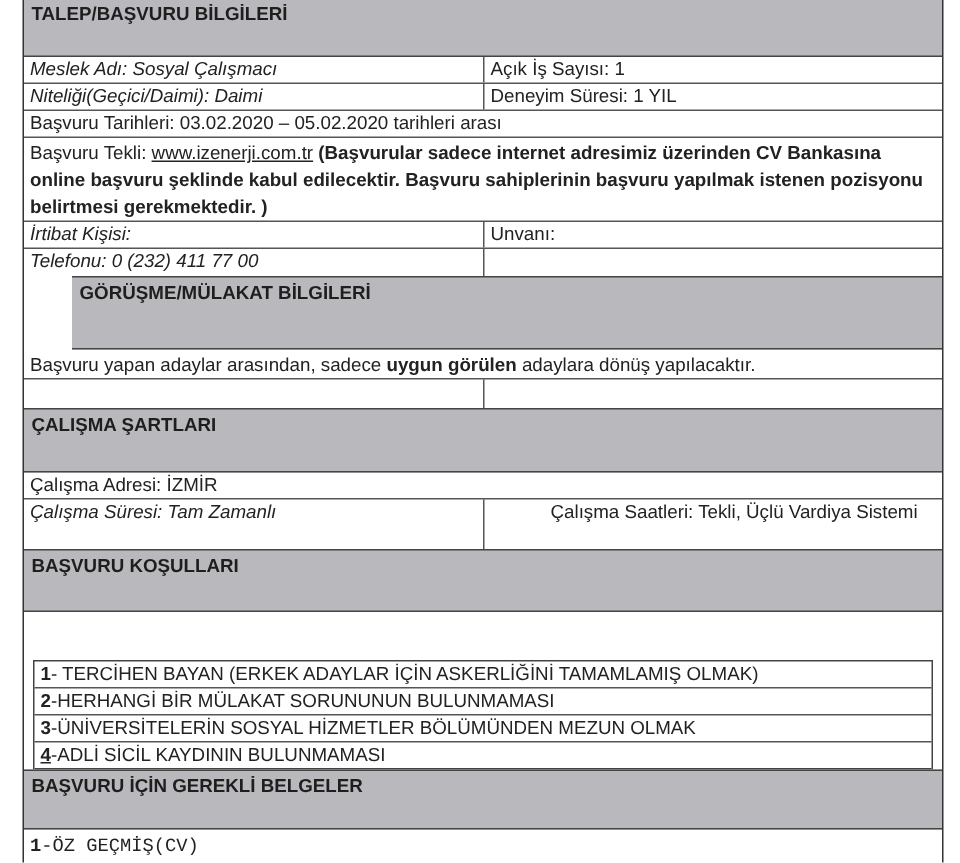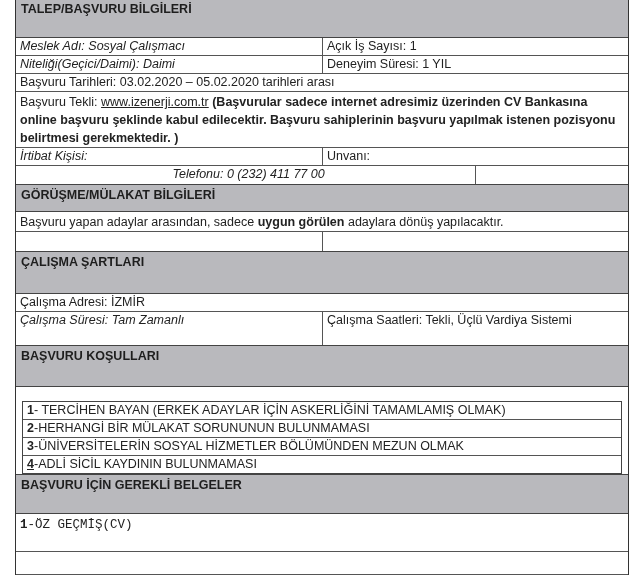--- a/index.html
+++ b/index.html
@@ -22,21 +22,21 @@
       display: flex; border-bottom: 1px solid #555; box-sizing: border-box;
       height: 18px; line-height: 17px;
     }
     .cell { padding: 0 4px; white-space: nowrap; overflow: hidden; box-sizing: border-box; }
     .cell.left { width: 307px; border-right: 1px solid #555; font-style: italic; }
     .cell.right { flex: 1; }
     .cell.full { flex: 1; }
     .multi { height: auto; line-height: 18px; white-space: normal; display:block; padding: 1px 4px 0 4px; }
     .link { text-decoration: underline; }
     .bold { font-weight: bold; }
-    .list-wrap { padding: 14px 6px 0 6px; }
+    .list-wrap { padding: 32px 6px 0 6px; }
     .list {
       border: 1.5px solid #444; border-bottom: none; margin-right: 0;
     }
     .list .row { height: 18px; }
     .list .row:last-child { border-bottom: 1.5px solid #444; }
     .num { font-weight: bold; }
     .num.u { text-decoration: underline; }
   </style>
 </head>
 <body>
@@ -57,42 +57,42 @@
   <div class="row">
     <div class="cell full">Başvuru Tarihleri: 03.02.2020 – 05.02.2020 tarihleri arası</div>
   </div>
   <div class="row multi" style="border-bottom:1px solid #555;">
     <span>Başvuru Tekli:  </span><span class="link">www.izenerji.com.tr</span><span class="bold"> (Başvurular sadece internet adresimiz üzerinden CV Bankasına online başvuru şeklinde kabul edilecektir. Başvuru sahiplerinin başvuru yapılmak istenen pozisyonu belirtmesi gerekmektedir. )</span>
   </div>
   <div class="row">
     <div class="cell left">İrtibat Kişisi:</div>
     <div class="cell right">Unvanı:</div>
   </div>
-  <div class="row" style="border-bottom:none;justify-content:center;">
+  <div class="row" style="border-bottom:none;">
     <div class="cell left">Telefonu: 0 (232) 411 77 00</div>
   </div>
 
-  <div class="hdr" style="height:28px;">
+  <div class="hdr" style="height:49px;margin-left:32px;">
     <span>GÖRÜŞME/MÜLAKAT BİLGİLERİ</span>
   </div>
   <div class="row" style="height:20px;line-height:20px;justify-content:center;">
     <div class="cell full"><span>Başvuru yapan adaylar arasından, sadece </span><span class="bold">uygun görülen</span><span> adaylara dönüş yapılacaktır.</span></div>
   </div>
   <div class="row" style="height:19px;border-bottom:none;">
     <div class="cell left"></div>
     <div class="cell right"></div>
   </div>
 
   <div class="hdr" style="height:43px;">
     <span>ÇALIŞMA ŞARTLARI</span>
   </div>
   <div class="row">
     <div class="cell full">Çalışma Adresi: İZMİR</div>
   </div>
-  <div class="row" style="height:33px;border-bottom:none;">
+  <div class="row" style="height:33px;border-bottom:none;gap:40px;">
     <div class="cell left">Çalışma Süresi: Tam Zamanlı</div>
     <div class="cell right">Çalışma Saatleri: Tekli, Üçlü Vardiya Sistemi</div>
   </div>
 
   <div class="hdr" style="height:42px;">
     <span>BAŞVURU KOŞULLARI</span>
   </div>
   <div class="list-wrap" style="padding-bottom:0;">
     <div class="list">
       <div class="row">

